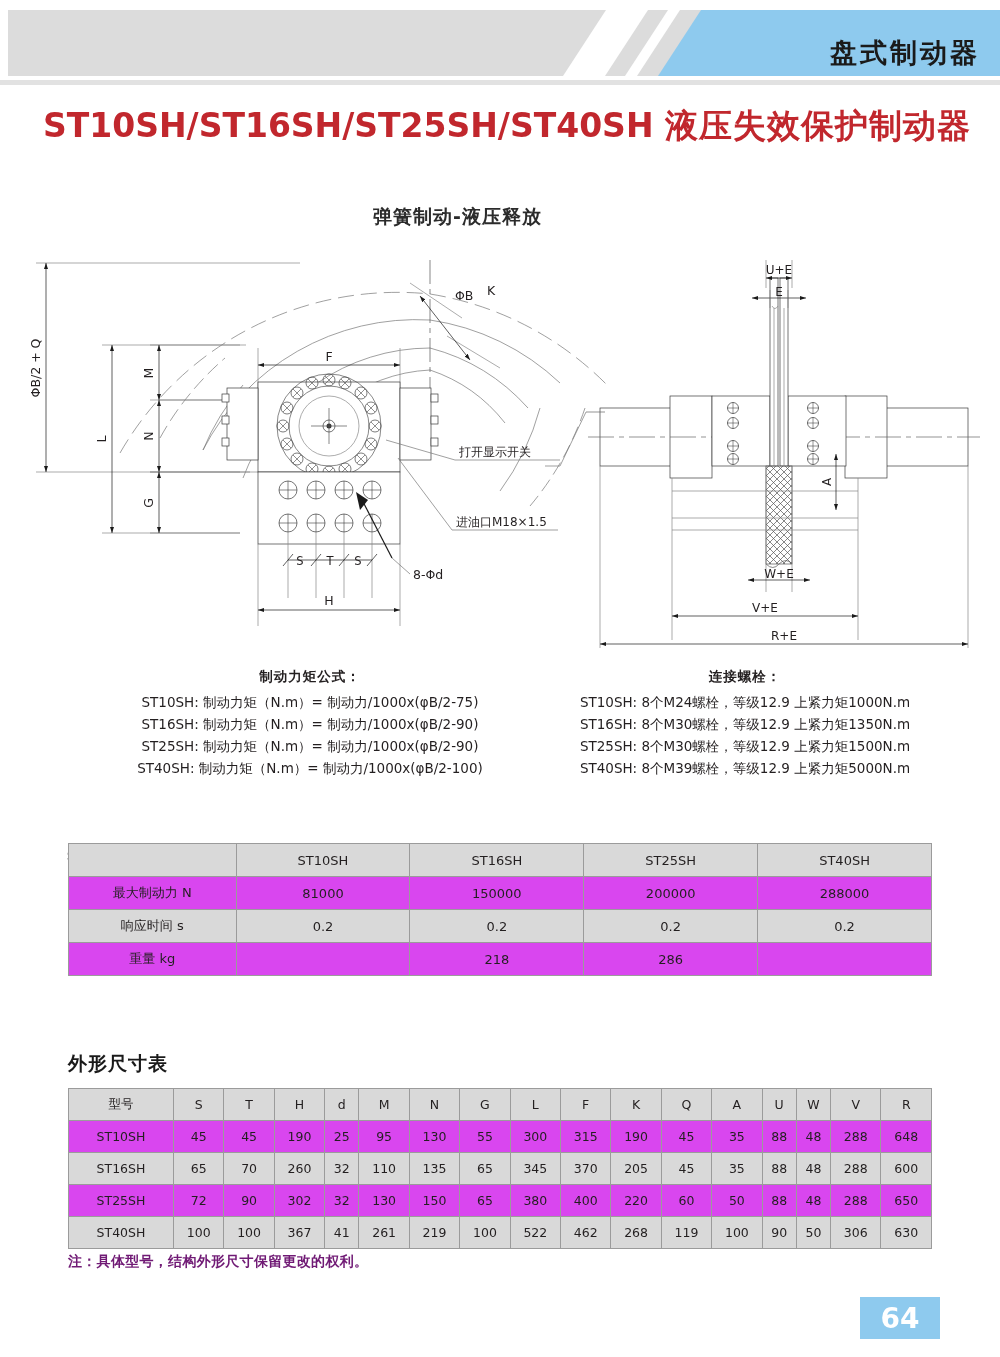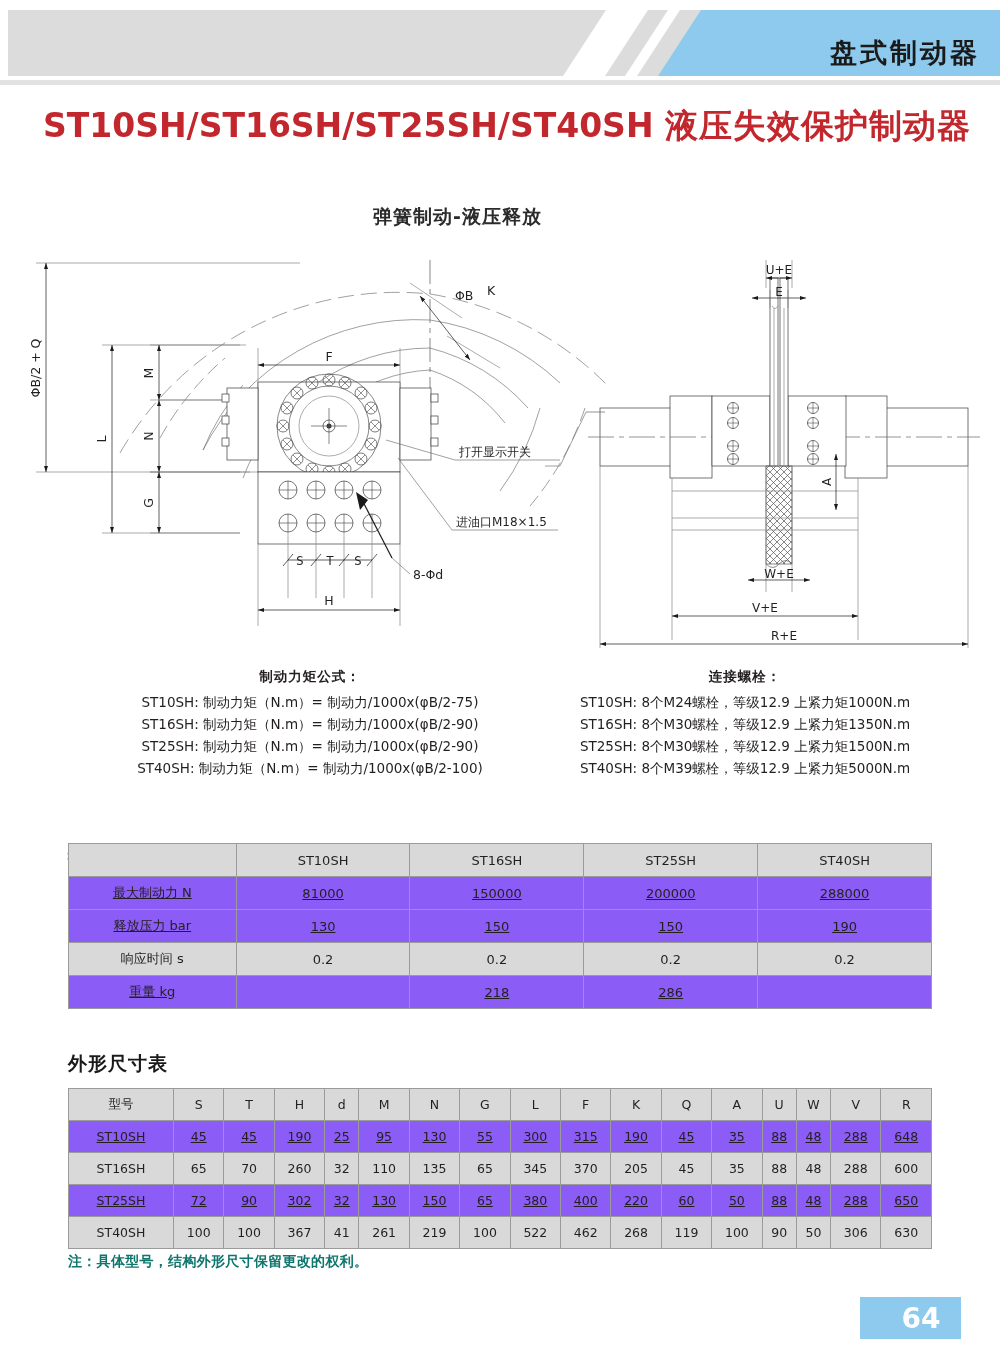--- a/index.html
+++ b/index.html
@@ -116,21 +116,21 @@
     font-size: 13px;
     color: #231f20;
   }
   table.cat td, table.cat th {
     border: 1px solid #9b9b9b;
     text-align: center;
     font-weight: normal;
     padding: 0;
   }
   .row-gray td  { background: #d9d9d9; }
-  .row-white td { background: #8b5cf6; text-decoration: underline; }
+  .row-white td { background: #d946ef; }
 
   
   #tech-table {
     left: 68px; top: 843px;
     width: 864px;
   }
   #tech-table td { height: 32px; }
   #tech-table .lbl { width: 168px; }
   #tech-table .val { width: 174px; }
 
@@ -141,37 +141,36 @@
   }
   #dims-table td { height: 31px; font-size: 12.5px; }
   #dims-table .model { width: 104px; }
 
   
   .note {
     position: absolute;
     left: 68px; top: 1253px;
     font-size: 14px;
     font-weight: bold;
-    color: #0f766e;
+    color: #701a75;
     letter-spacing: 0.3px;
   }
 
   
   .page-badge {
     position: absolute;
     left: 860px; top: 1297px;
     width: 80px; height: 42px;
     background: #8ecaee;
     color: #ffffff;
     font-size: 28px;
     font-weight: bold;
     display: flex;
     align-items: center;
     justify-content: center;
-    padding-left: 21px;
   }
 </style>
 </head>
 <body>
 
 <div class="banner">
   <svg width="1000" height="66" viewBox="0 0 1000 66" class="banner-svg">
 
     <polygon points="0,0 905,0 862,66 0,66" fill="#dcdcdc"></polygon>
 
@@ -488,27 +487,20 @@
       <td class="val">ST25SH</td>
       <td class="val">ST40SH</td>
     </tr>
     <tr class="row-white">
       <td class="lbl">最大制动力  N</td>
       <td class="val">81000</td>
       <td class="val">150000</td>
       <td class="val">200000</td>
       <td class="val">288000</td>
     </tr>
-    <tr class="row-white">
-      <td class="lbl">释放压力  bar</td>
-      <td class="val">130</td>
-      <td class="val">150</td>
-      <td class="val">150</td>
-      <td class="val">190</td>
-    </tr>
     <tr class="row-gray">
       <td class="lbl">响应时间  s</td>
       <td class="val">0.2</td>
       <td class="val">0.2</td>
       <td class="val">0.2</td>
       <td class="val">0.2</td>
     </tr>
     <tr class="row-white">
       <td class="lbl">重量  kg</td>
       <td class="val"></td>

